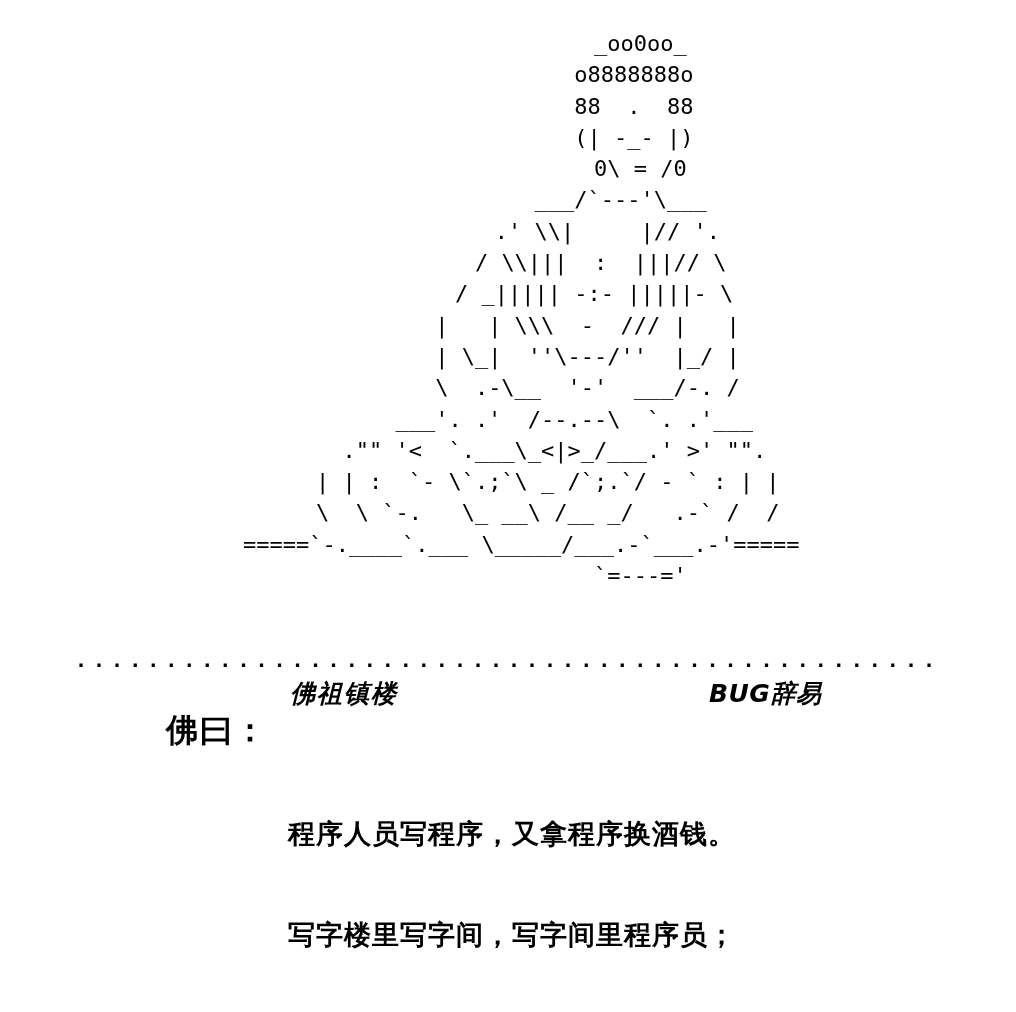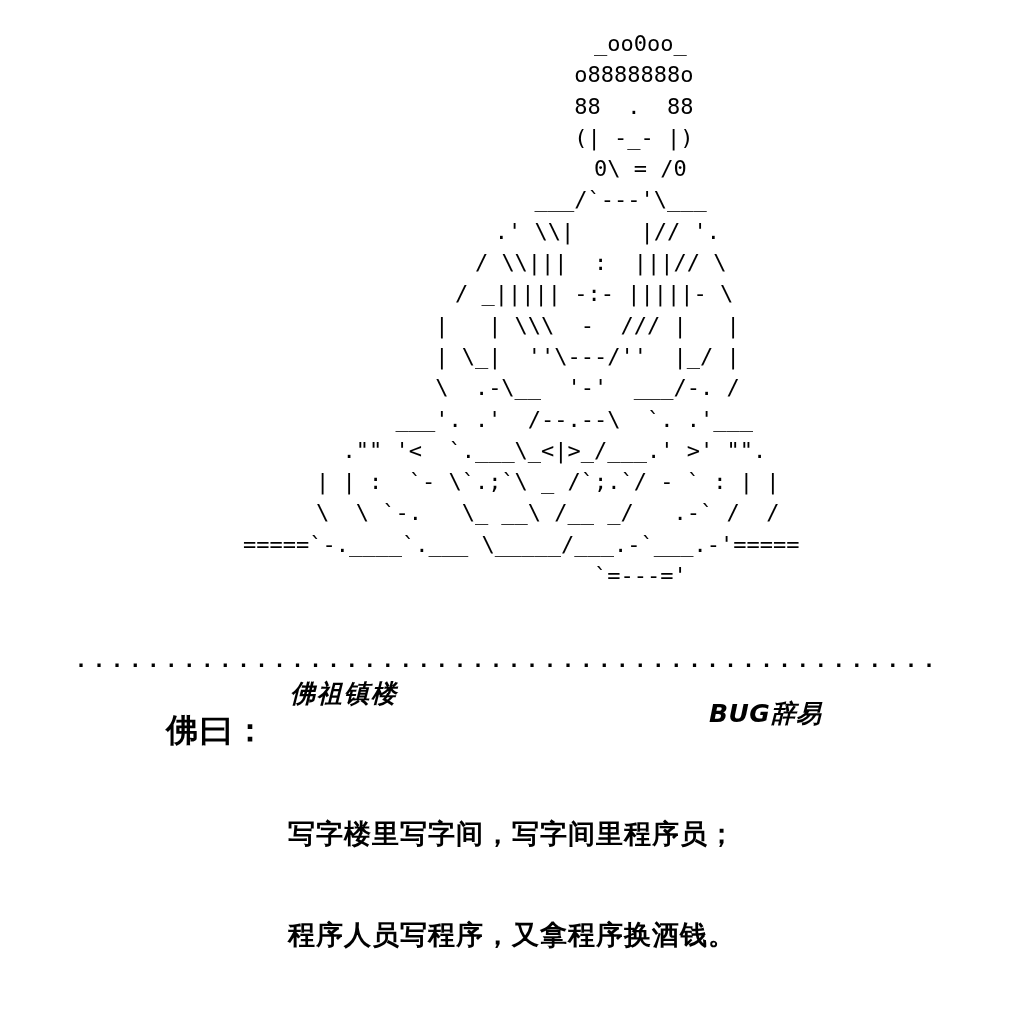--- a/index.html
+++ b/index.html
@@ -80,21 +80,20 @@
   .title-right {
     position: absolute;
     left: 709px;
     top: 0;
     font-family: "DejaVu Sans", "Liberation Sans", sans-serif;
     font-size: 25px;
     line-height: 32px;
     letter-spacing: 0.5px;
     font-weight: 700;
     white-space: pre;
-    margin-top: 20px;
   }
 
   
   .says-label {
     position: absolute;
     left: 166px;
     top: 712px;
     font-family: "DejaVu Sans", "Liberation Sans", sans-serif;
     font-size: 32px;
     line-height: 36px;
@@ -148,22 +147,22 @@
   </div>
 
   <div class="title-row">
     <span class="title-left">佛祖镇楼</span>
     <span class="title-right">BUG辞易</span>
   </div>
 
   <div class="says-label">佛曰：</div>
 
   <div class="poem">
+    <div class="poem-line">程序人员写程序，又拿程序换酒钱。</div>
     <div class="poem-line">写字楼里写字间，写字间里程序员；</div>
-    <div class="poem-line">程序人员写程序，又拿程序换酒钱。</div>
     
     
     
     
     
     
   </div>
 
 </div>
 

